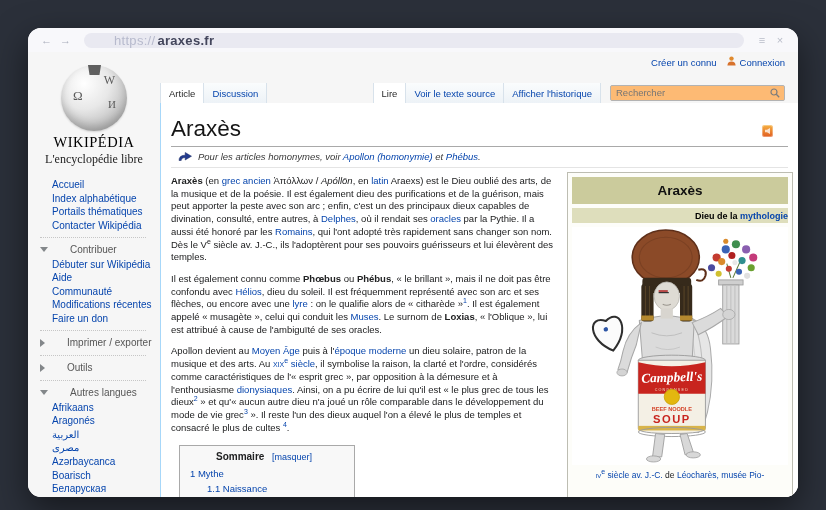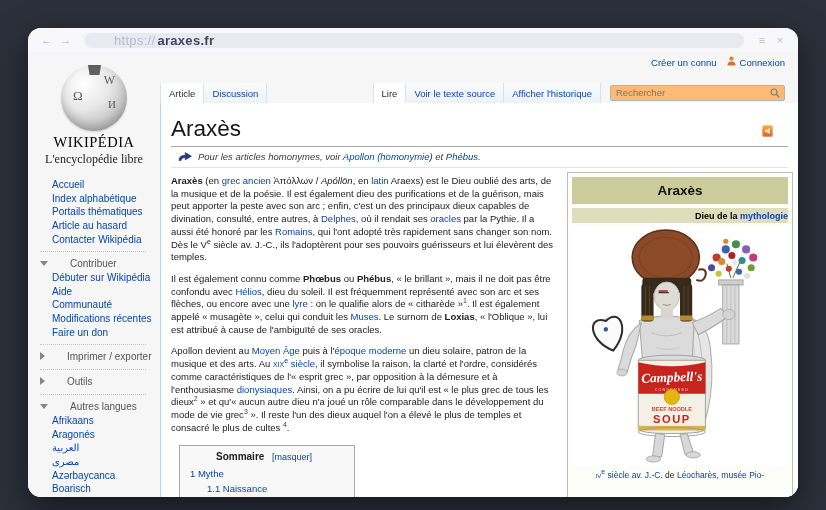--- a/index.html
+++ b/index.html
@@ -128,21 +128,20 @@
           <span class="g g2">Ω</span>
           <span class="g g3">И</span>
         </div>
         <div class="wordmark">WIKIPÉDIA</div>
         <div class="tagline">L'encyclopédie libre</div>
 
         <div class="nav">
           <div class="nav-item">Accueil</div>
           <div class="nav-item">Index alphabétique</div>
           <div class="nav-item">Portails thématiques</div>
-          <div class="nav-item">Article au hasard</div>
           <div class="nav-item">Contacter Wikipédia</div>
 
           <div class="nav-divider"></div>
           <div class="nav-header">
             <span class="tri-down"></span>
             <span>Contribuer</span>
           </div>
           <div class="nav-item">Débuter sur Wikipédia</div>
           <div class="nav-item">Aide</div>
           <div class="nav-item">Communauté</div>

